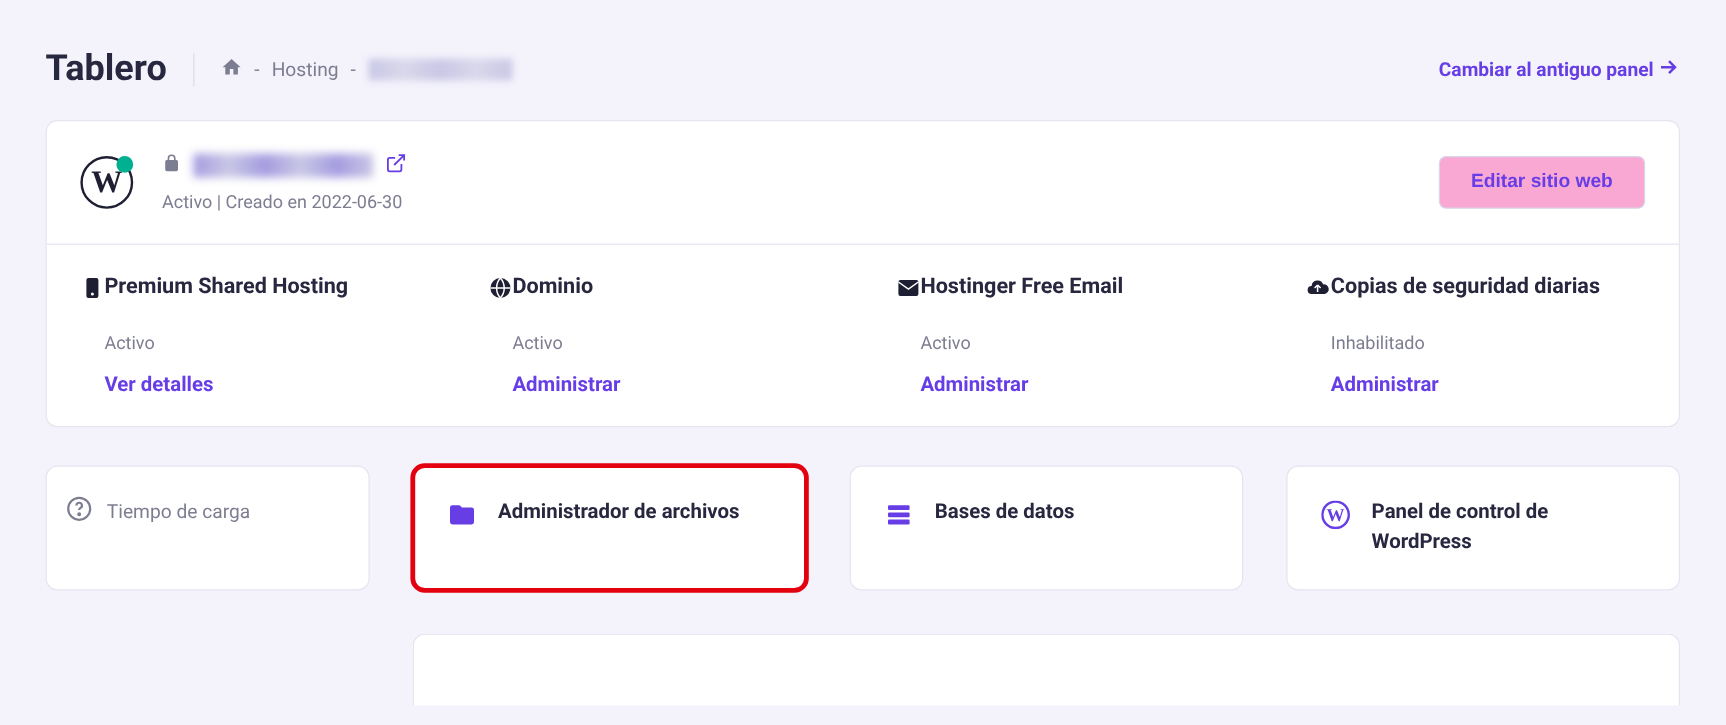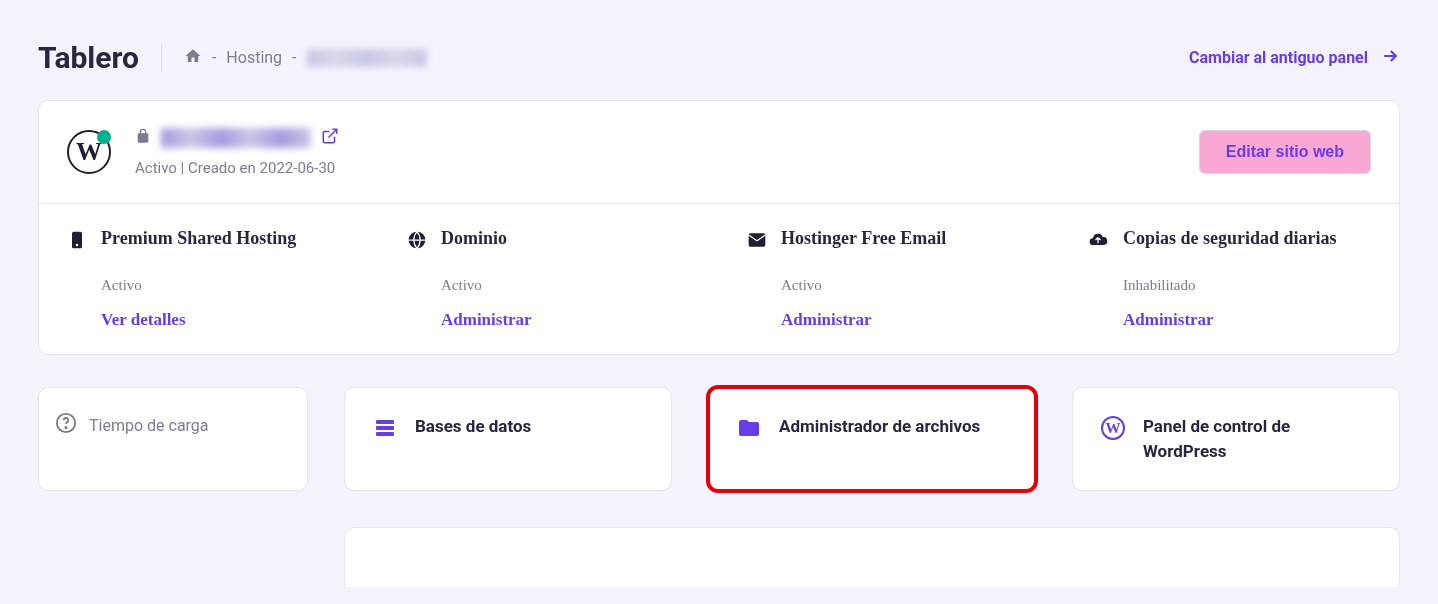--- a/index.html
+++ b/index.html
@@ -42,21 +42,21 @@
     .blur-text {
       display: inline-block;
       width: 120px; height: 18px;
       background: linear-gradient(90deg, #c9c7e5 0%, #d9d8eb 25%, #c9c7e5 50%, #d9d8eb 75%, #c9c7e5 100%);
       filter: blur(3px);
       border-radius: 2px;
     }
     .switch-link {
       display: flex;
       align-items: center;
-      gap: 12px;
+      gap: 2px;
       color: #673de6;
       font-weight: 700;
       font-size: 16px;
       cursor: pointer;
     }
     .main-card {
       background: #fff;
       border: 1px solid #e5e4ef;
       border-radius: 10px;
     }
@@ -116,22 +116,20 @@
       cursor: pointer;
     }
     .info-row {
       display: grid;
       grid-template-columns: repeat(4, 1fr);
       border-top: 1px solid #e5e4ef;
     }
     .info-cell {
       padding: 24px 28px;
       display: flex;
-      gap: 14px;
-      font-family: Liberation Serif, serif;
     }
     .info-icon {
       color: #1f1f33;
       flex-shrink: 0;
       margin-top: 2px;
     }
     .info-body { display: flex; flex-direction: column; gap: 10px; }
     .info-title { font-weight: 700; font-size: 18px; color: #27273f; }
     .info-status { font-size: 15px; color: #7d7d91; margin-top: 18px; }
     .info-link { color: #673de6; font-weight: 700; font-size: 17px; cursor: pointer; margin-top: 6px; }
@@ -301,40 +299,40 @@
         <svg width="22" height="22" viewBox="0 0 24 24" fill="none" stroke="currentColor" stroke-width="2">
             <circle cx="12" cy="12" r="10"></circle>
             <path d="M9.5 9a2.5 2.5 0 1 1 3.5 2.3c-.8.4-1 1-1 1.7"></path>
             <circle cx="12" cy="17" r="0.8" fill="currentColor"></circle>
           </svg>
       </span>
       <span>Tiempo de carga</span>
     </div>
   </div>
 
+  <div class="tool-card highlighted">
+    <span class="tool-icon">
+      <svg width="24" height="24" viewBox="0 0 24 24" fill="#673de6">
+          <path d="M10 4H4a2 2 0 0 0-2 2v12a2 2 0 0 0 2 2h16a2 2 0 0 0 2-2V8a2 2 0 0 0-2-2h-8l-2-2z"></path>
+        </svg>
+    </span>
+    <div class="tool-label">Administrador de archivos</div>
+  </div>
+
   <div class="tool-card">
     <span class="tool-icon">
       <svg width="24" height="24" viewBox="0 0 24 24" fill="#673de6">
           <rect x="3" y="4" width="18" height="4" rx="1"></rect>
           <rect x="3" y="10" width="18" height="4" rx="1"></rect>
           <rect x="3" y="16" width="18" height="4" rx="1"></rect>
         </svg>
     </span>
     <div class="tool-label">Bases de datos</div>
   </div>
 
-  <div class="tool-card highlighted">
-    <span class="tool-icon">
-      <svg width="24" height="24" viewBox="0 0 24 24" fill="#673de6">
-          <path d="M10 4H4a2 2 0 0 0-2 2v12a2 2 0 0 0 2 2h16a2 2 0 0 0 2-2V8a2 2 0 0 0-2-2h-8l-2-2z"></path>
-        </svg>
-    </span>
-    <div class="tool-label">Administrador de archivos</div>
-  </div>
-
   <div class="tool-card">
     <span class="tool-icon">
       <svg width="24" height="24" viewBox="0 0 24 24">
           <circle cx="12" cy="12" r="11" fill="none" stroke="#673de6" stroke-width="2"></circle>
           <text x="12" y="17" text-anchor="middle" font-family="Georgia" font-weight="bold" font-size="15" fill="#673de6">W</text>
         </svg>
     </span>
     <div class="tool-label">Panel de control de WordPress</div>
   </div>
 </div>

